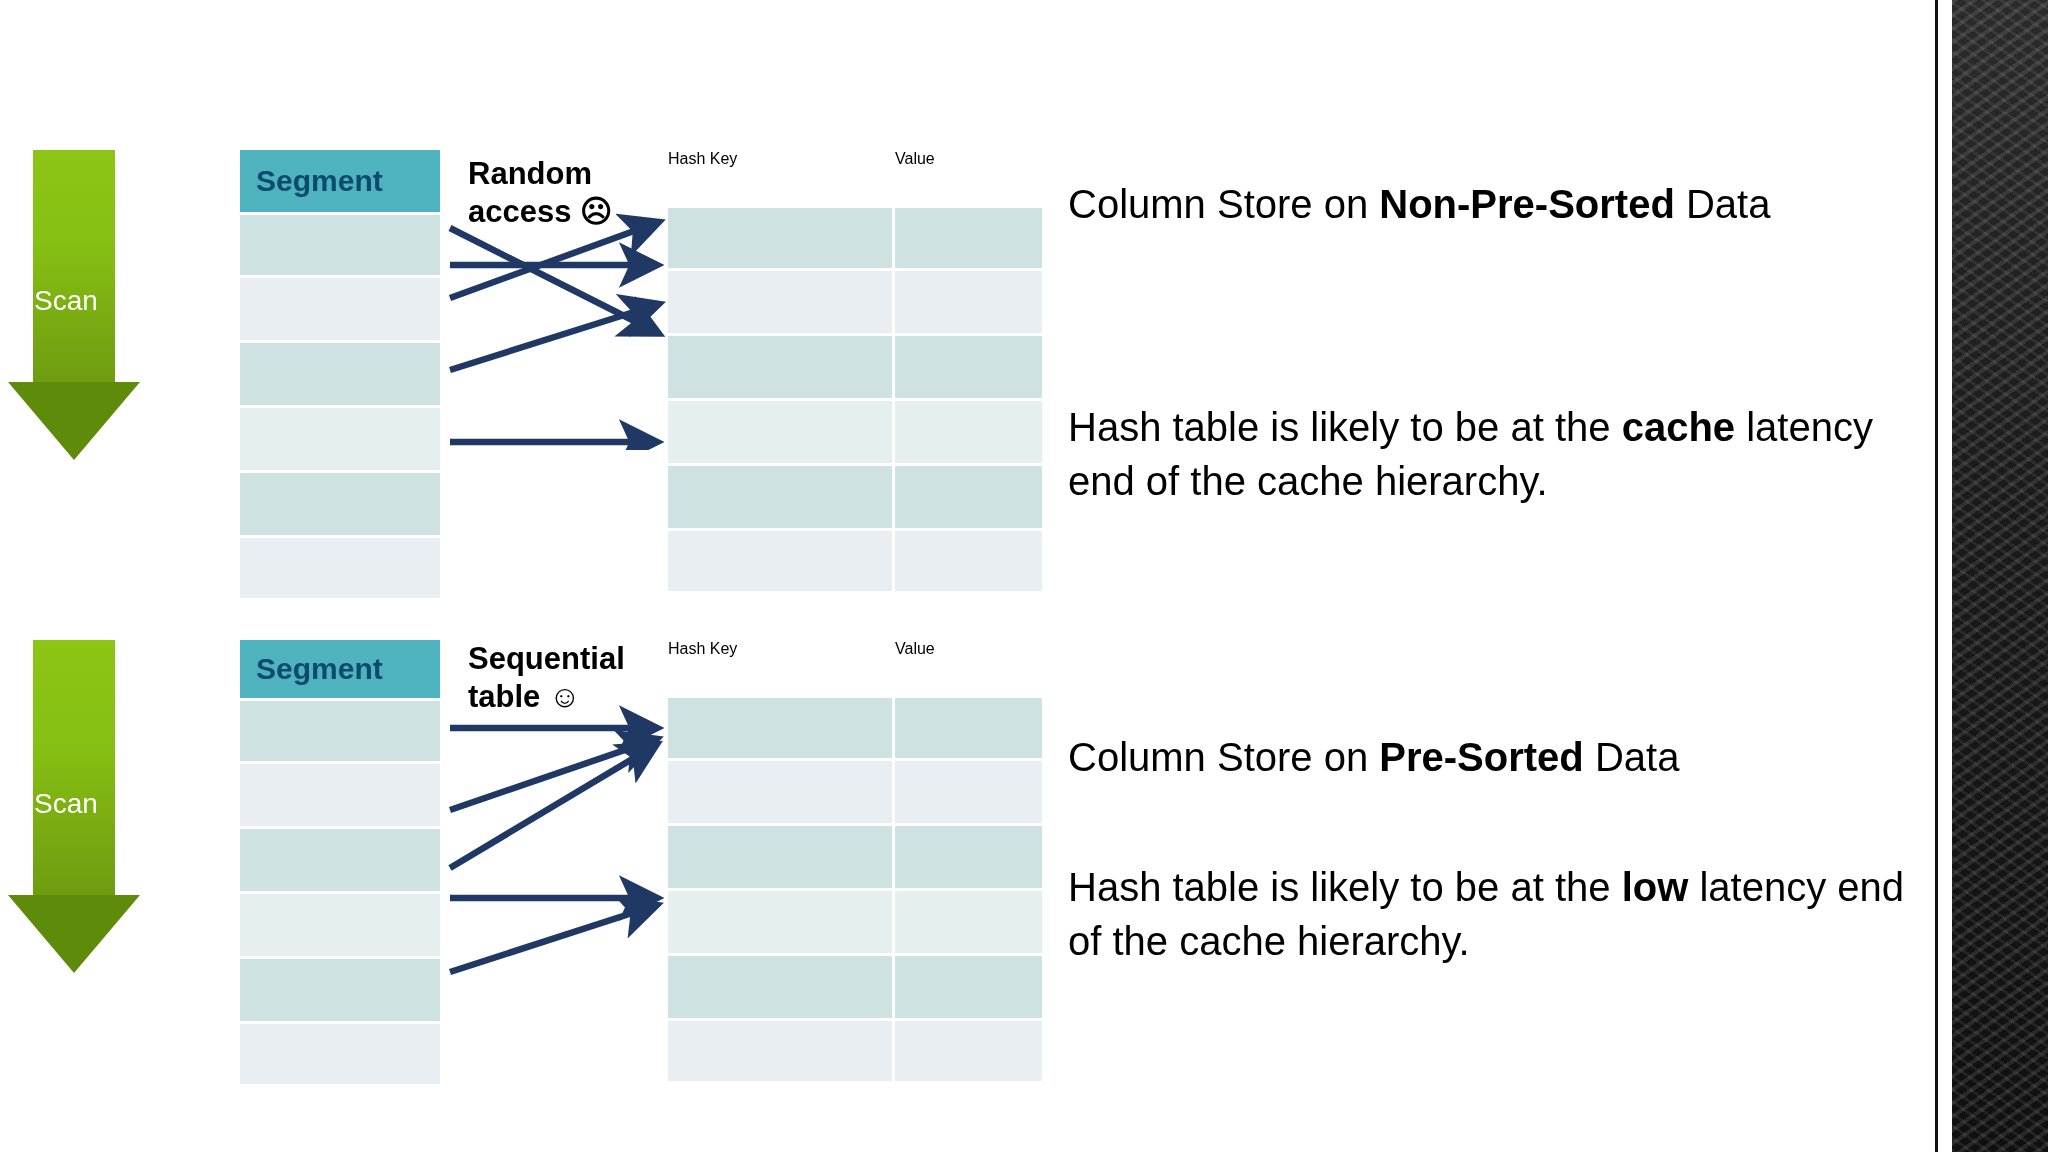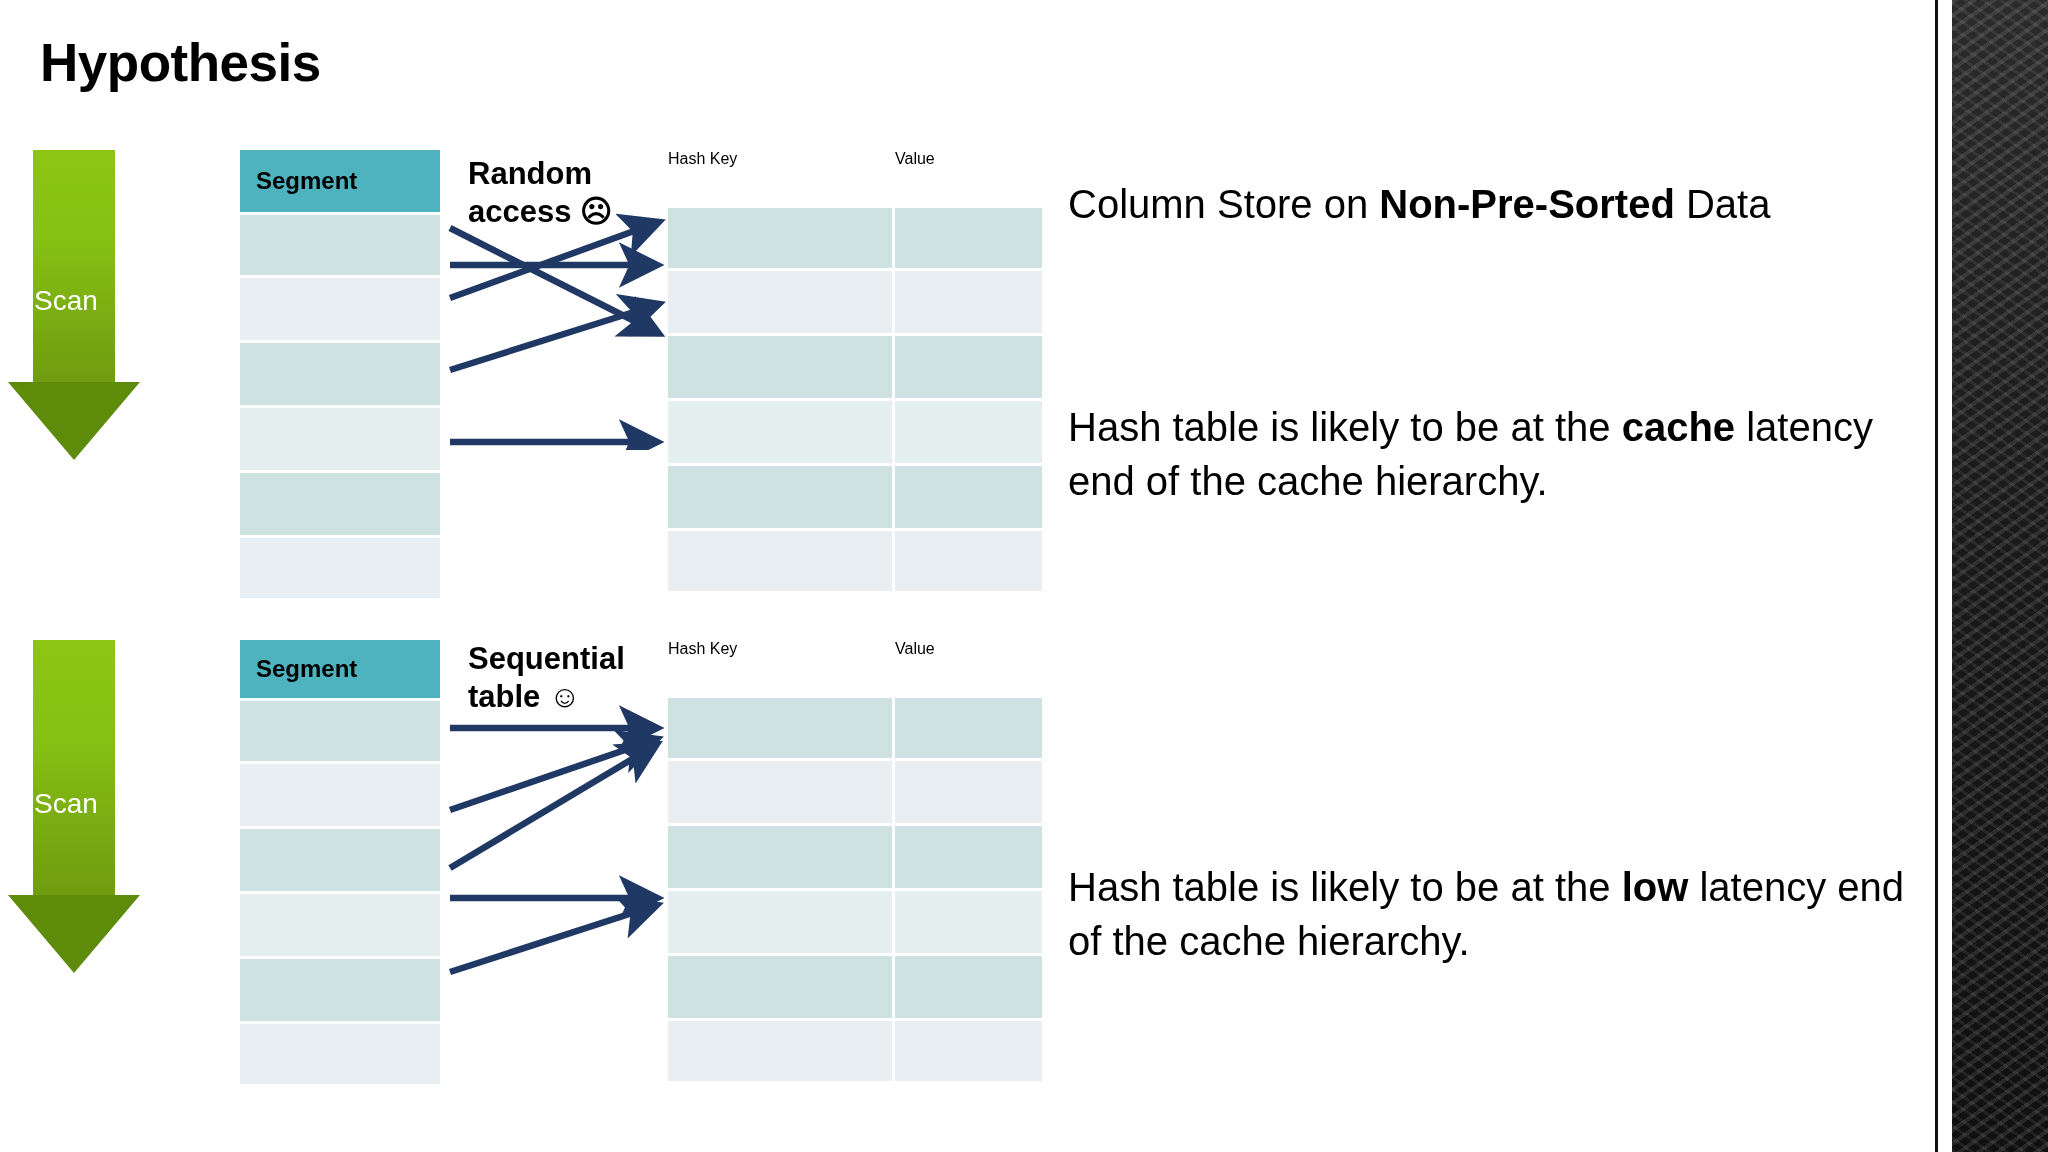--- a/index.html
+++ b/index.html
@@ -61,23 +61,23 @@
   .scan-arrow .scan-label{
     position:absolute; left:25px; width:66px;
     text-align:center; color:#ffffff; font-size:28px;
     font-family:"Liberation Sans", sans-serif;
   }
 
   
   .tbl{ position:absolute; }
   .tbl .hdr{
     background:#4FB3BF;
-    color:#000000;
+    color:#0c4a6e;
     font-weight:bold;
-    font-size:24px;
+    font-size:30px;
     display:flex; align-items:center;
     padding-left:16px;
     box-sizing:border-box;
   }
   .tbl .row{ box-sizing:border-box; }
   .r-a{ background:#cfe2e2; }
   .r-b{ background:#e9eef3; }
   .r-c{ background:#e6eff0; }
 
   .two-col{ position:absolute; display:flex; }
@@ -102,21 +102,20 @@
     line-height:1.36;
     font-family:"Liberation Sans", sans-serif;
   }
   .copy b{ font-weight:bold; }
 </style>
 </head>
 <body>
 
 <div class="slide">
 
-  <div class="title">Hypothesis</div>
 
   <div class="scan-arrow" style="left:8px;top:150px;height:310px;">
     <div class="shaft" style="height:232px;"></div>
     <div class="head" style="top:232px;"></div>
     <div class="scan-label" style="top:135px;">Scan</div>
   </div>
 
   <div class="tbl" style="left:240px;top:150px;width:200px;">
     <div class="hdr" style="height:62px;">Segment</div>
     <div class="row r-a" style="height:60px;margin-top:3px;"></div>
@@ -225,20 +224,23 @@
       <div class="hdr" style="height:55px;">Value</div>
       <div class="row r-a" style="height:60px;margin-top:3px;"></div>
       <div class="row r-b" style="height:62px;margin-top:3px;"></div>
       <div class="row r-a" style="height:62px;margin-top:3px;"></div>
       <div class="row r-c" style="height:62px;margin-top:3px;"></div>
       <div class="row r-a" style="height:62px;margin-top:3px;"></div>
       <div class="row r-b" style="height:60px;margin-top:3px;"></div>
     </div>
   </div>
 
+  <div class="copy" style="left:1068px;top:730px;width:880px;">
+    <span>Column Store on </span><b>Pre-Sorted</b><span> Data</span>
+  </div>
   <div class="copy" style="left:1068px;top:860px;width:880px;">
     <span>Hash table is likely to be at the </span><b>low</b><span> latency end of the cache hierarchy.</span>
   </div>
 
 </div>
 
 <div class="edge-white2"></div>
 <div class="edge-line"></div>
 <div class="edge-white"></div>
 <div class="edge-strip" style="width:96px;"></div>

